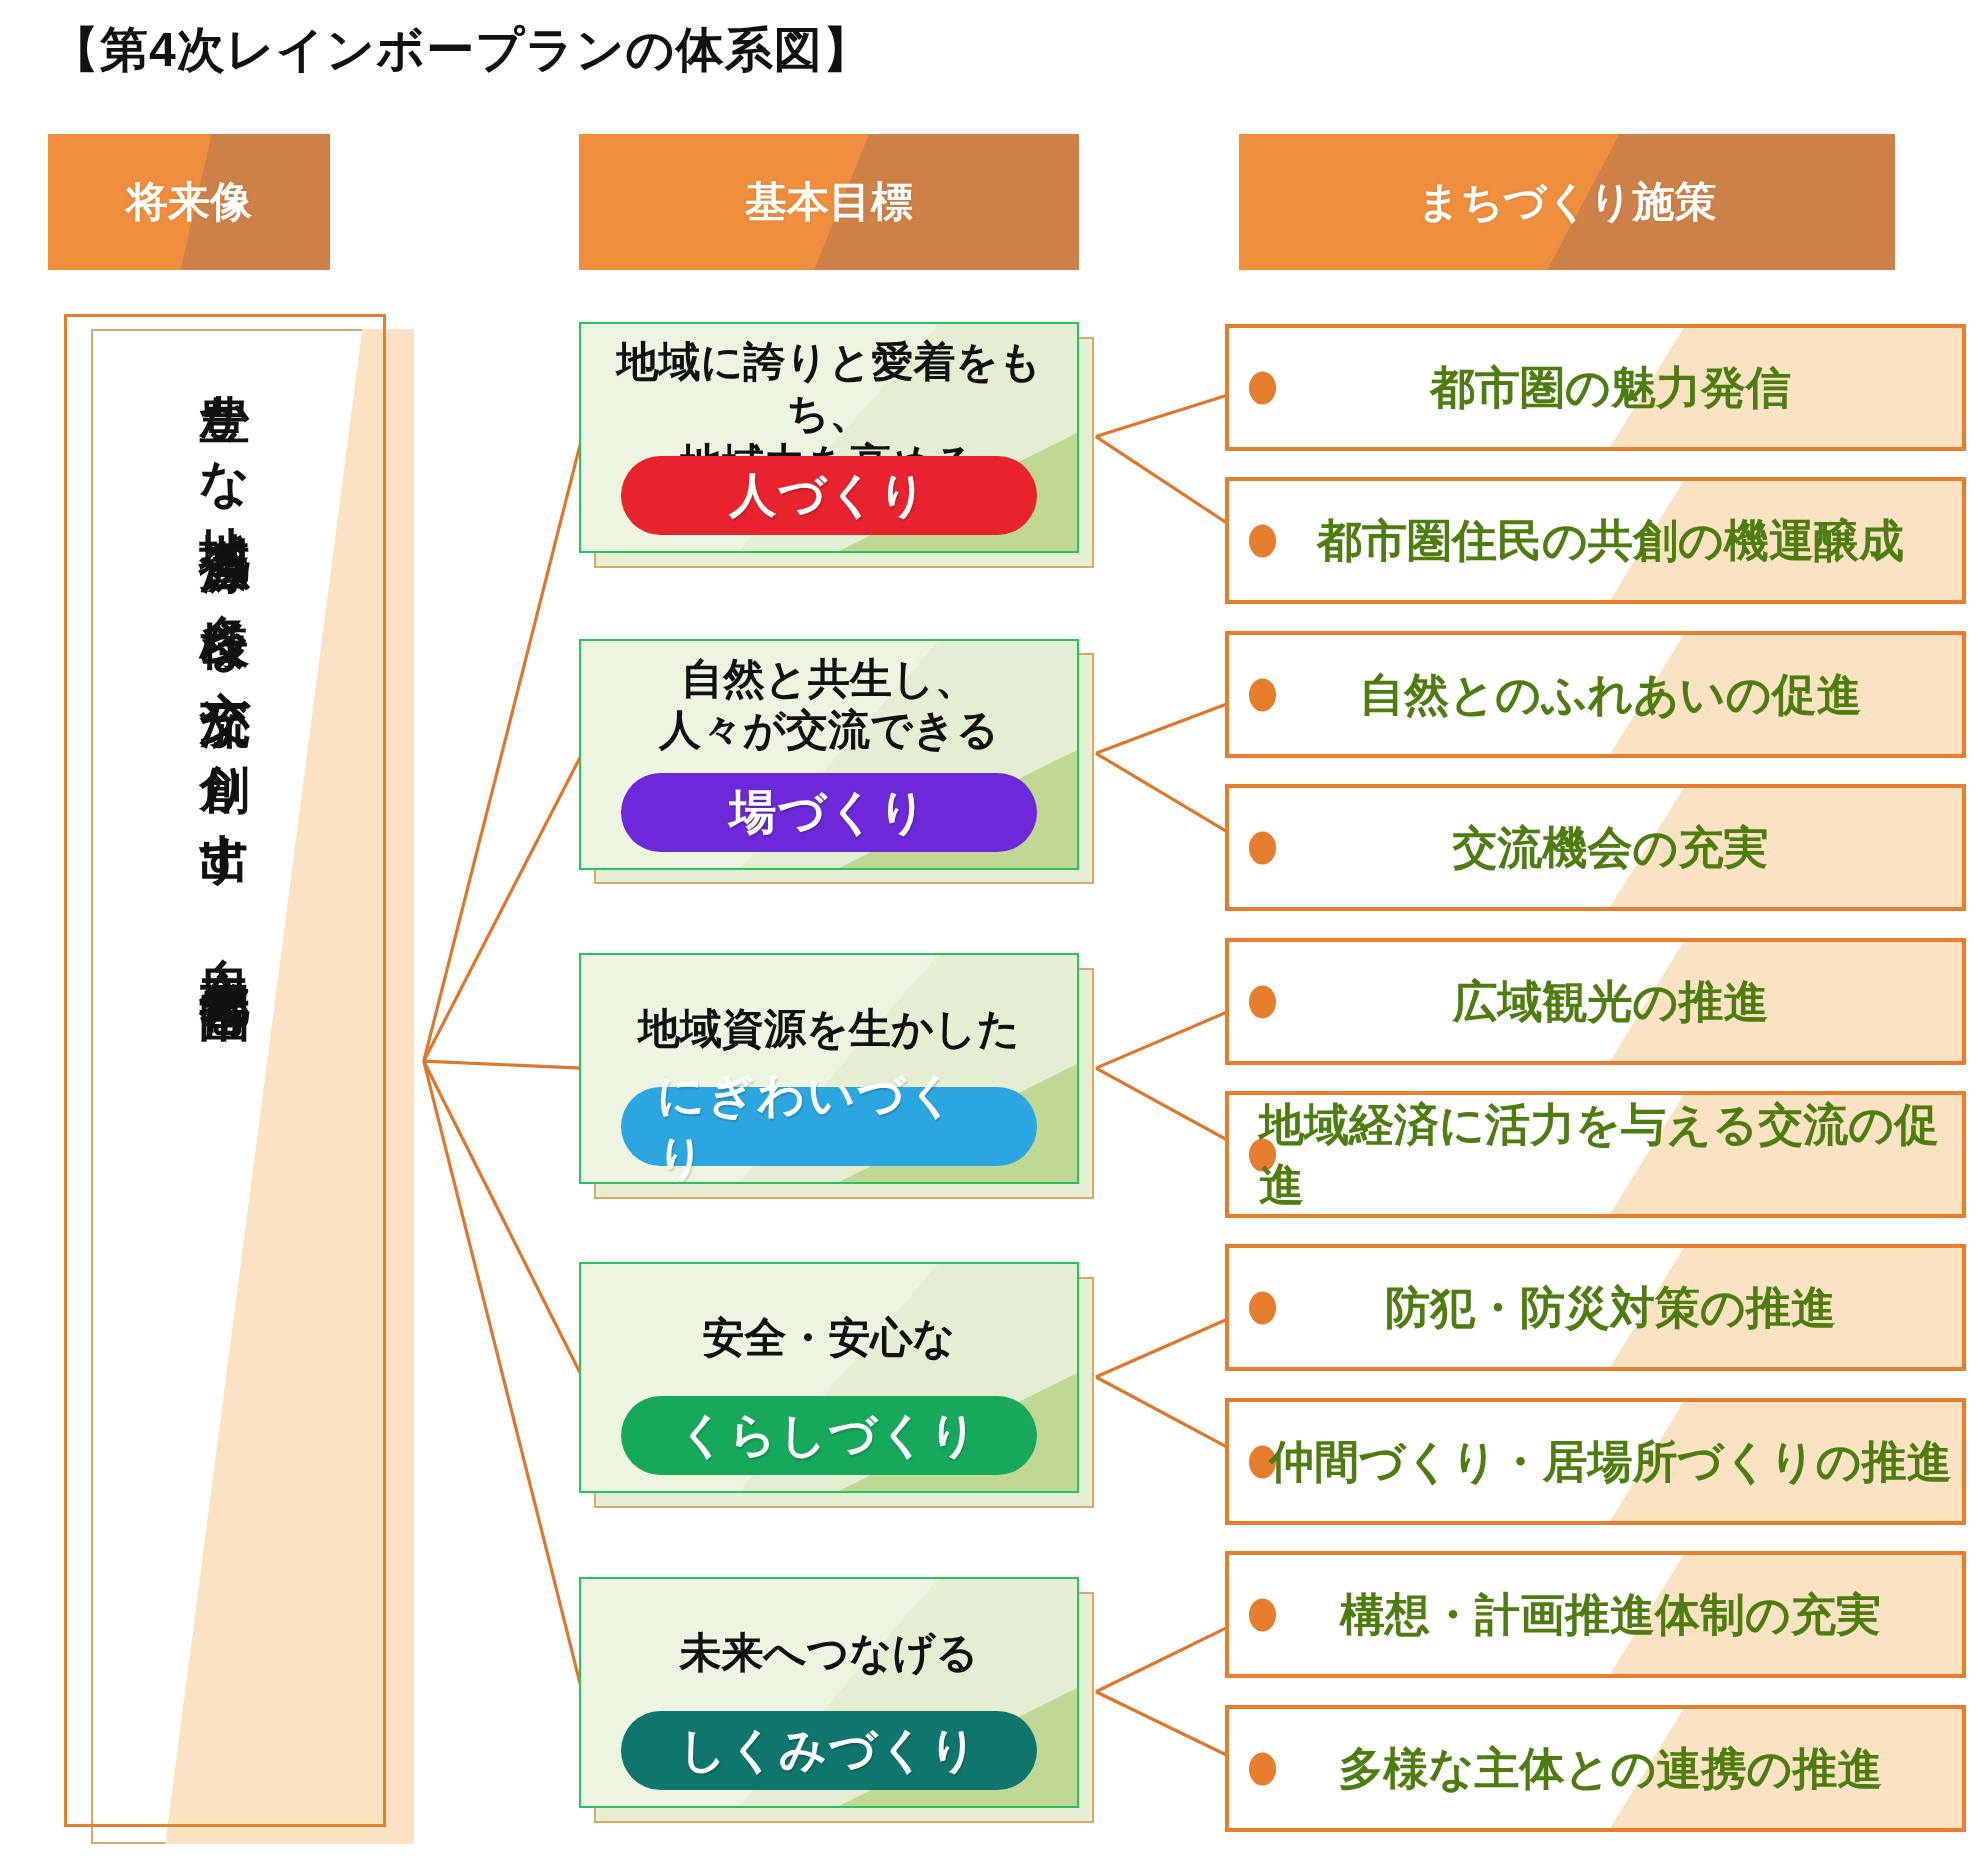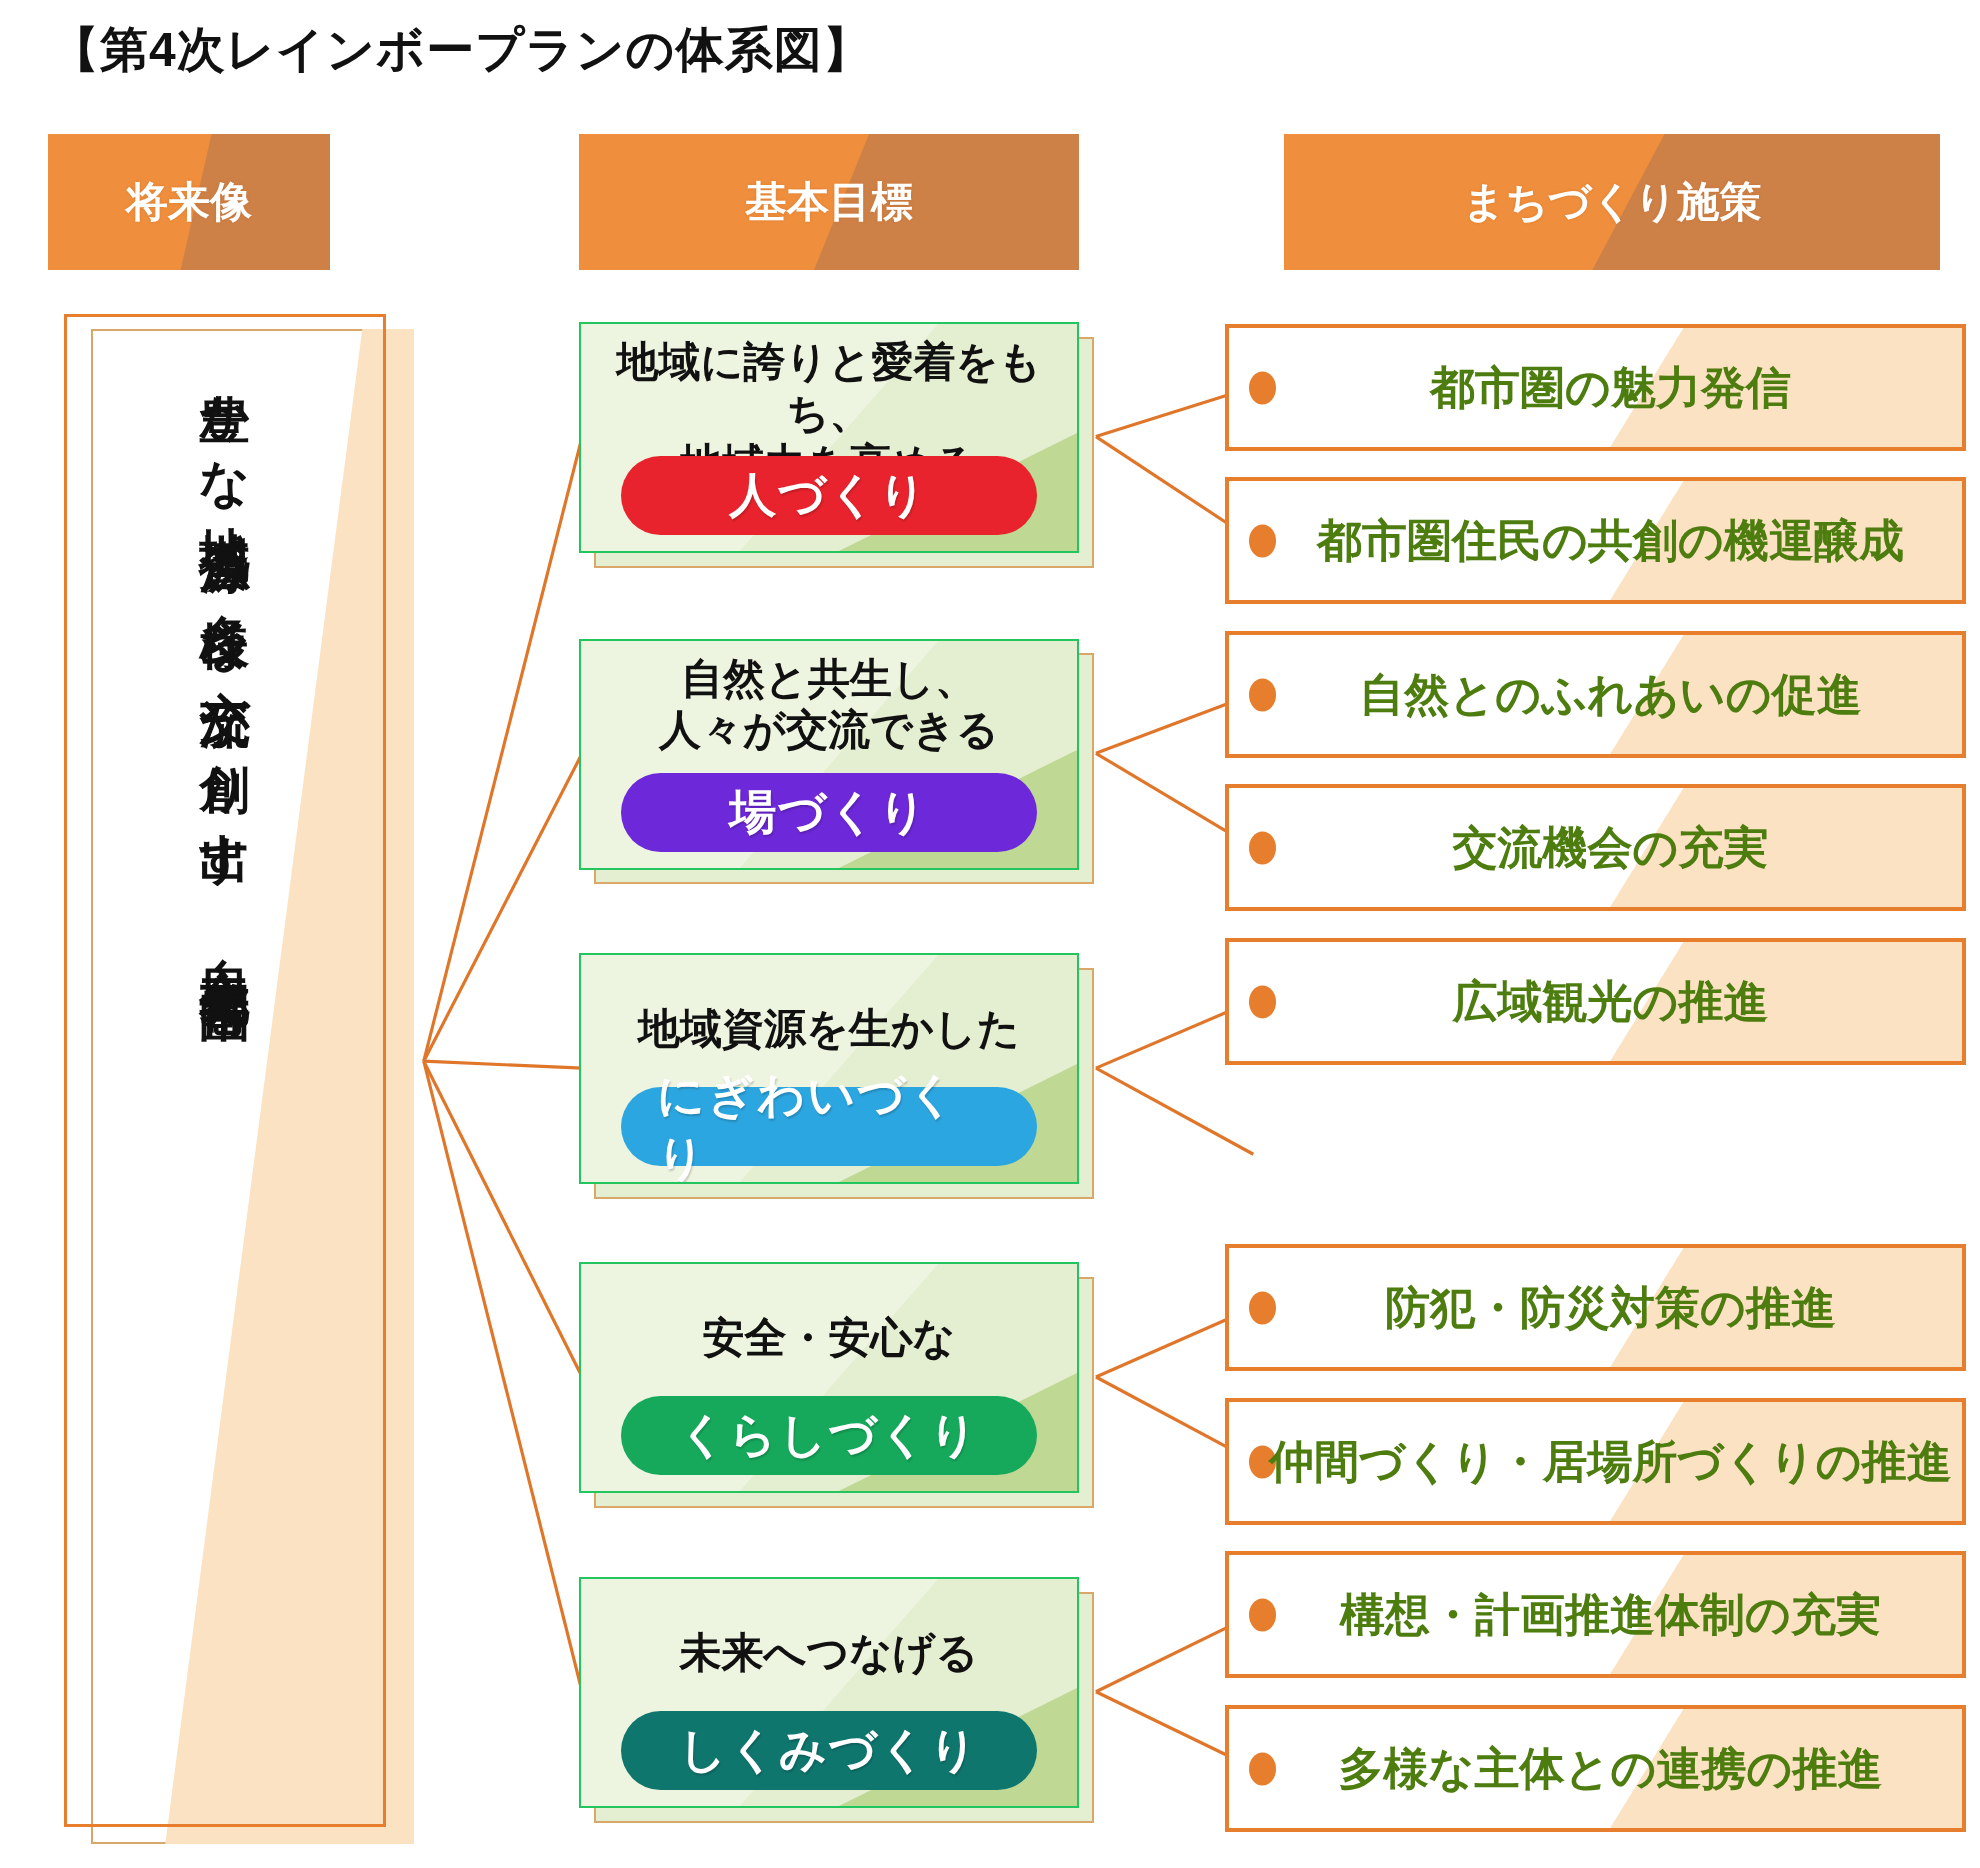--- a/index.html
+++ b/index.html
@@ -19,21 +19,21 @@
   .col-header .dark{
     position:absolute;inset:0;background:#CE8147;
     clip-path:polygon(58% 0,100% 0,100% 100%,47% 100%);
   }
   .col-header .hlabel{
     position:absolute;inset:0;display:flex;align-items:center;justify-content:center;
     color:#fff;font-size:42px;font-weight:bold;text-shadow:0 0 3px rgba(180,90,20,.35);
   }
   #header-vision{left:48px;width:282px;}
   #header-goal{left:579px;width:500px;}
-  #header-measure{left:1284px;width:656px;}
+  #header-measure{left:1239px;width:656px;}
   
   #connectors{position:absolute;left:0;top:0;z-index:1;}
   #connectors line{stroke:#E0762A;stroke-width:3.2;}
   
   .vision-back{
     position:absolute;left:91px;top:329px;width:323px;height:1515px;
     border:2px solid #D9A76A;background:#ffffff;box-sizing:border-box;z-index:2;
   }
   .vision-wedge{
     position:absolute;left:91px;top:329px;width:323px;height:1515px;z-index:3;
@@ -214,20 +214,25 @@
     <div class="measure-box" style="top: 784px;">
       <div class="peach"></div>
       <div class="measure-bullet"></div>
       <div class="measure-label">交流機会の充実</div>
     </div>
     <div class="measure-box" style="top: 938px;">
       <div class="peach"></div>
       <div class="measure-bullet"></div>
       <div class="measure-label">広域観光の推進</div>
     </div>
+    <div class="measure-box" style="top: 1091px;">
+      <div class="peach"></div>
+      <div class="measure-bullet"></div>
+      <div class="measure-label">地域経済に活力を与える交流の促進</div>
+    </div>
     <div class="measure-box" style="top: 1244px;">
       <div class="peach"></div>
       <div class="measure-bullet"></div>
       <div class="measure-label">防犯・防災対策の推進</div>
     </div>
     <div class="measure-box" style="top: 1398px;">
       <div class="peach"></div>
       <div class="measure-bullet"></div>
       <div class="measure-label">仲間づくり・居場所づくりの推進</div>
     </div>

